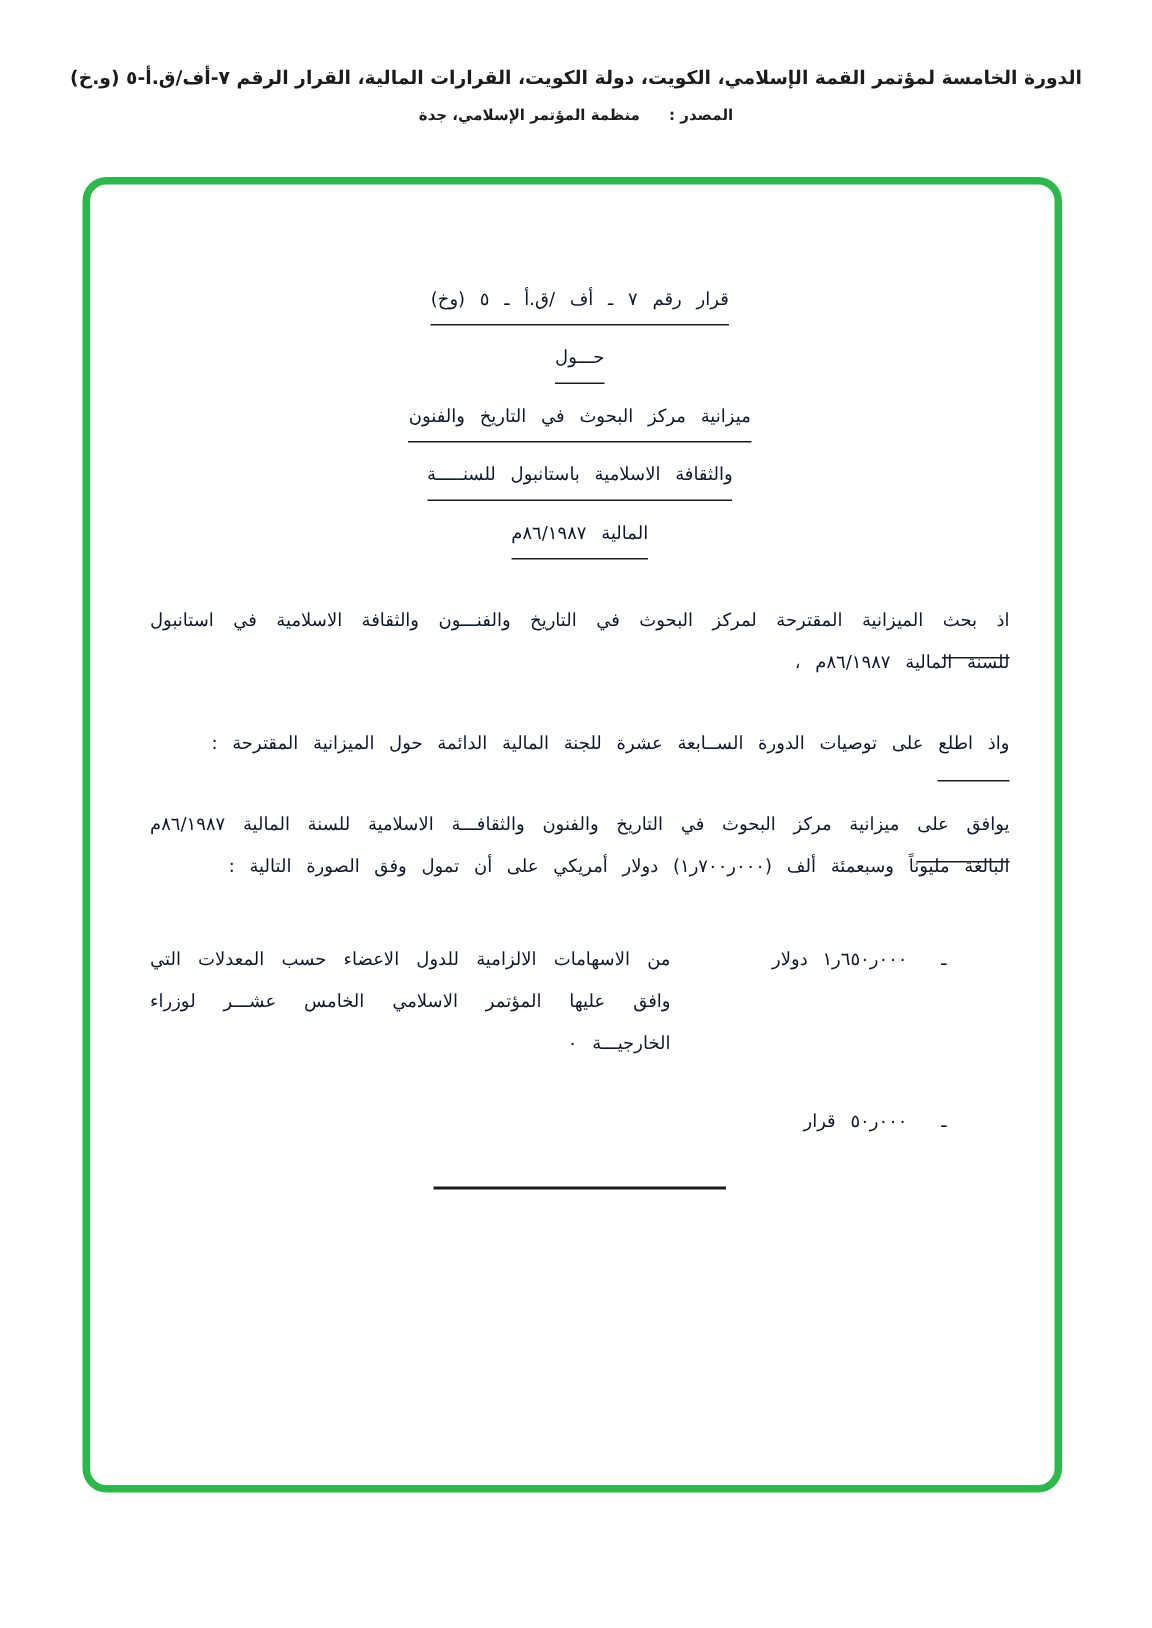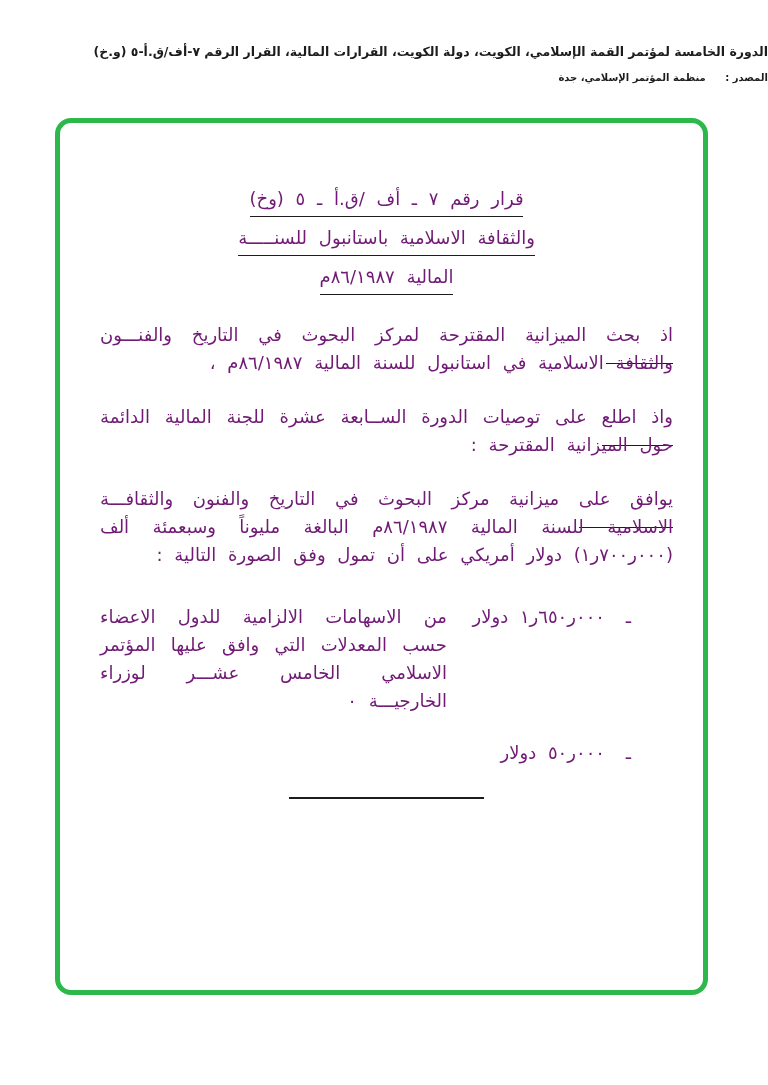--- a/index.html
+++ b/index.html
@@ -5,21 +5,21 @@
   * { margin: 0; padding: 0; box-sizing: border-box; }
   html, body { width: 768px; height: 1085px; background: #ffffff; }
   body {
     font-family: "DejaVu Sans", sans-serif;
     color: #1c1c1c;
     position: relative;
     overflow: hidden;
   }
 
   
-  .page-header { direction: rtl; text-align: right; padding-top: 44px; }
+  .page-header { direction: rtl; text-align: center; padding-top: 44px; }
   .header-title {
     font-size: 12.5px;
     font-weight: bold;
     letter-spacing: 0.1px;
     white-space: nowrap;
   }
   .source-line { margin-top: 13px; font-size: 10px; font-weight: bold; }
   .source-label { margin-left: 16px; }
 
   
@@ -32,25 +32,25 @@
     border: 5px solid var(--frame_green, #2cb84a);
     border-radius: 16px;
     background: #ffffff;
     overflow: hidden;
   }
 
   
   .doc-content {
     direction: rtl;
     padding: 62px 30px 0 40px;
-    font-size: 18px;
+    font-size: 12px;
     line-height: 28px;
     word-spacing: 6px;
     letter-spacing: 0.3px;
-    color: #701a75;
+    color: #0f172a;
   }
 
   .title-block { width: fit-content; margin: 0 auto; text-align: center; }
   .title-line { margin-bottom: 7px; }
   .title-line > span {
     display: inline-block;
     border-bottom: 1.5px solid #1c1c1c;
     padding-bottom: 3px;
   }
   .title-line.end { text-align: center; }
@@ -91,20 +91,26 @@
   </header>
 
   <div class="doc-frame">
     <div class="doc-content" dir="rtl">
 
       <div class="title-block">
         <div class="title-line">
           <span>قرار رقم ٧ ـ أف /ق.أ ـ ٥ (وخ)</span>
         </div>
         <div class="title-line">
+          <span>حـــول</span>
+        </div>
+        <div class="title-line">
+          <span>ميزانية مركز البحوث في التاريخ والفنون</span>
+        </div>
+        <div class="title-line">
           <span>والثقافة الاسلامية باستانبول للسنـــــة</span>
         </div>
         <div class="title-line end">
           <span>المالية ٨٦/١٩٨٧م</span>
         </div>
       </div>
 
 
       <p class="para">
         <span class="lead">اذ بحث</span>
@@ -122,21 +128,21 @@
       </p>
 
       <div class="funding-list">
         <div class="funding-item">
           <span class="dash">ـ</span>
           <span class="amount">٠٠٠ر٦٥٠ر١ دولار</span>
           <span class="desc">من الاسهامات الالزامية للدول الاعضاء حسب المعدلات التي وافق عليها المؤتمر الاسلامي الخامس عشـــر لوزراء الخارجيـــة ٠</span>
         </div>
         <div class="funding-item">
           <span class="dash">ـ</span>
-          <span class="amount">٠٠٠ر٥٠ دولار</span>
+          <span class="amount">٠٠٠ر٥٠ قرار</span>
         </div>
       </div>
 
       <div class="bottom-rule"></div>
 
     </div>
   </div>
 
 </div>
 

